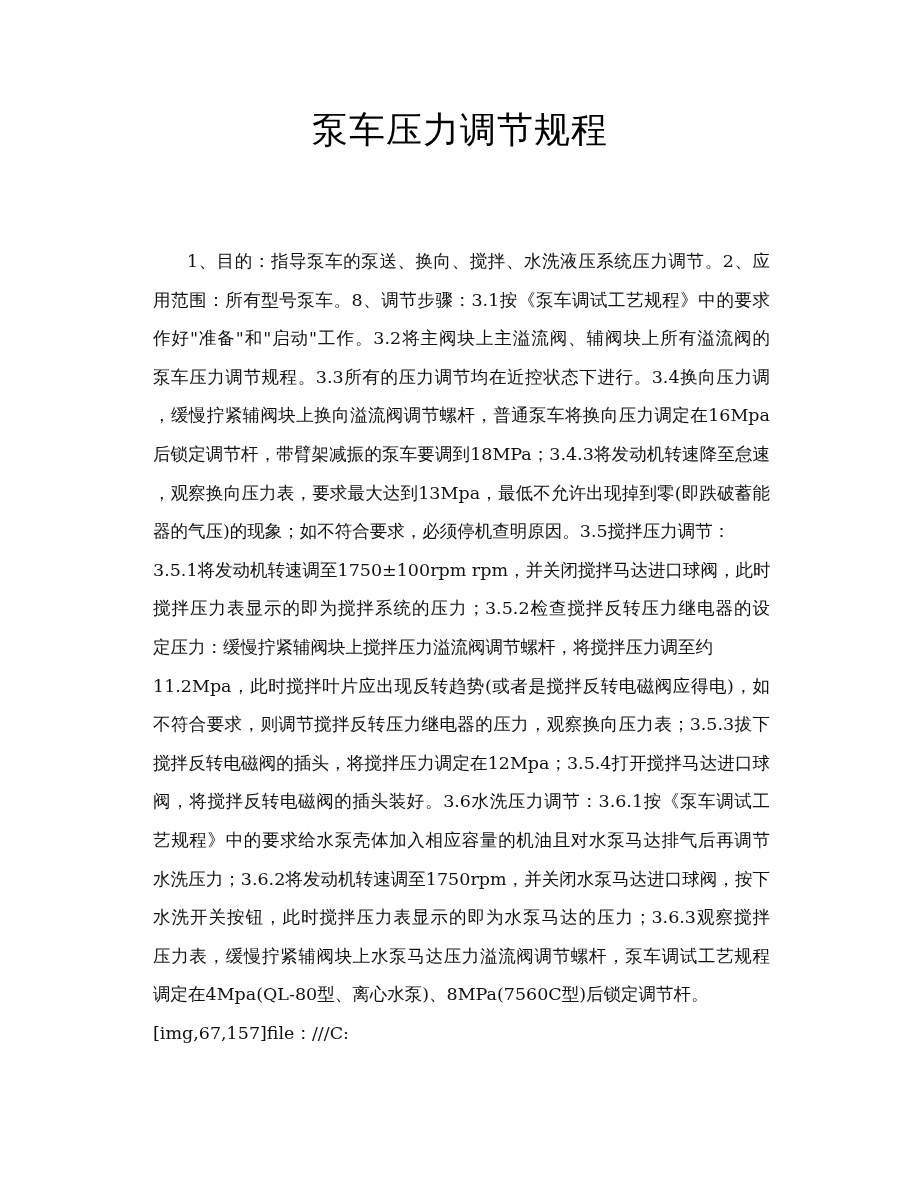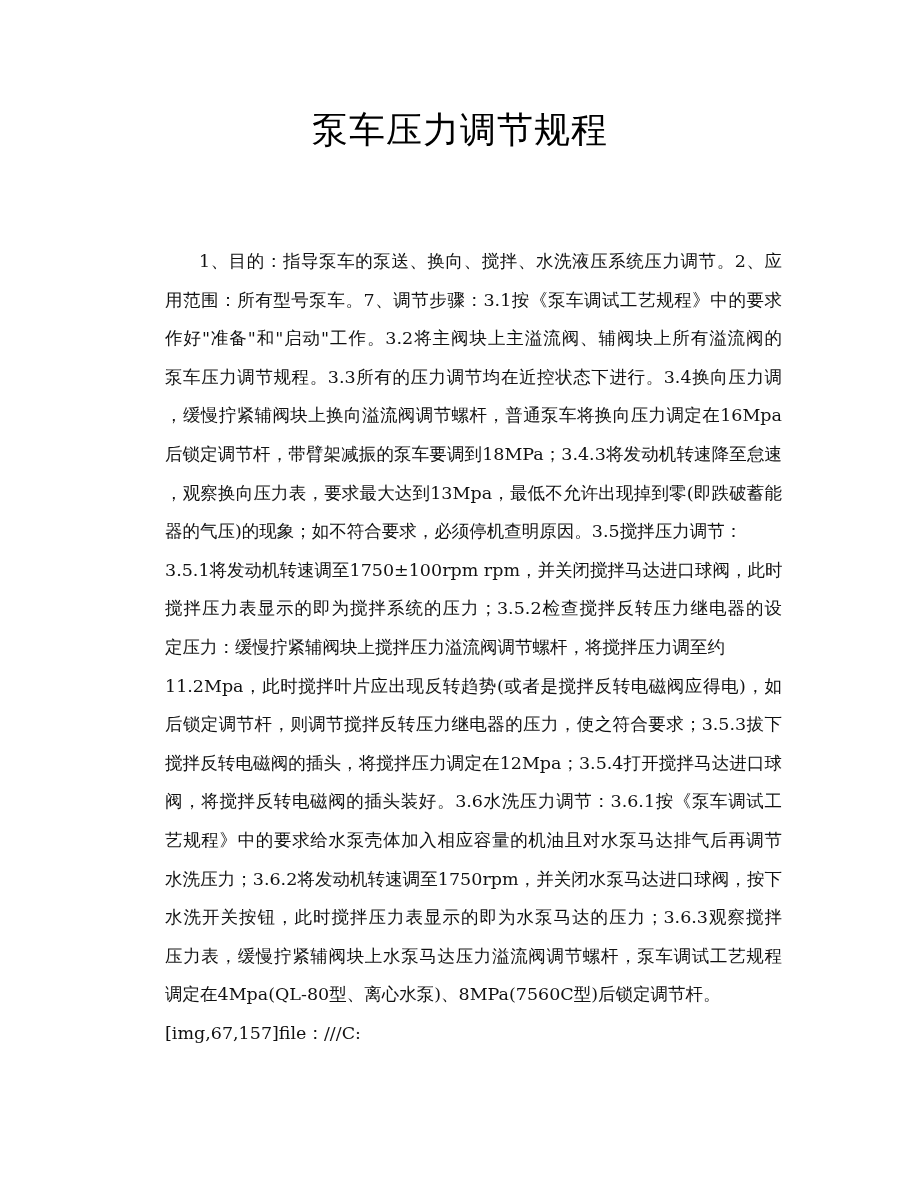--- a/index.html
+++ b/index.html
@@ -32,21 +32,21 @@
       font-size: 36px;
       line-height: 48px;
       letter-spacing: 1px;
       color: #000000;
       margin: 0;
       font-weight: normal;
     }
     .body-text {
       position: absolute;
       top: 242px;
-      left: 165px;
+      left: 153px;
       width: 617px;
     }
     .line {
       display: block;
       height: 38.6px;
       line-height: 38.6px;
       font-size: 17.5px;
       white-space: nowrap;
       text-align: justify;
       text-align-last: justify;
@@ -60,32 +60,32 @@
     }
   </style>
 </head>
 <body>
 
 <div class="page">
   <h1 class="title">泵车压力调节规程</h1>
 
   <div class="body-text">
     <span class="line indent">1、目的：指导泵车的泵送、换向、搅拌、水洗液压系统压力调节。2、应</span>
-    <span class="line">用范围：所有型号泵车。7、调节步骤：3.1按《泵车调试工艺规程》中的要求</span>
+    <span class="line">用范围：所有型号泵车。8、调节步骤：3.1按《泵车调试工艺规程》中的要求</span>
     <span class="line">作好"准备"和"启动"工作。3.2将主阀块上主溢流阀、辅阀块上所有溢流阀的</span>
     <span class="line">泵车压力调节规程。3.3所有的压力调节均在近控状态下进行。3.4换向压力调</span>
     <span class="line">，缓慢拧紧辅阀块上换向溢流阀调节螺杆，普通泵车将换向压力调定在16Mpa</span>
     <span class="line">后锁定调节杆，带臂架减振的泵车要调到18MPa；3.4.3将发动机转速降至怠速</span>
     <span class="line">，观察换向压力表，要求最大达到13Mpa，最低不允许出现掉到零(即跌破蓄能</span>
     <span class="line last">器的气压)的现象；如不符合要求，必须停机查明原因。3.5搅拌压力调节：</span>
     <span class="line">3.5.1将发动机转速调至1750±100rpm rpm，并关闭搅拌马达进口球阀，此时</span>
     <span class="line">搅拌压力表显示的即为搅拌系统的压力；3.5.2检查搅拌反转压力继电器的设</span>
     <span class="line last">定压力：缓慢拧紧辅阀块上搅拌压力溢流阀调节螺杆，将搅拌压力调至约</span>
     <span class="line">11.2Mpa，此时搅拌叶片应出现反转趋势(或者是搅拌反转电磁阀应得电)，如</span>
-    <span class="line">后锁定调节杆，则调节搅拌反转压力继电器的压力，使之符合要求；3.5.3拔下</span>
+    <span class="line">不符合要求，则调节搅拌反转压力继电器的压力，观察换向压力表；3.5.3拔下</span>
     <span class="line">搅拌反转电磁阀的插头，将搅拌压力调定在12Mpa；3.5.4打开搅拌马达进口球</span>
     <span class="line">阀，将搅拌反转电磁阀的插头装好。3.6水洗压力调节：3.6.1按《泵车调试工</span>
     <span class="line">艺规程》中的要求给水泵壳体加入相应容量的机油且对水泵马达排气后再调节</span>
     <span class="line">水洗压力；3.6.2将发动机转速调至1750rpm，并关闭水泵马达进口球阀，按下</span>
     <span class="line">水洗开关按钮，此时搅拌压力表显示的即为水泵马达的压力；3.6.3观察搅拌</span>
     <span class="line">压力表，缓慢拧紧辅阀块上水泵马达压力溢流阀调节螺杆，泵车调试工艺规程</span>
     <span class="line last">调定在4Mpa(QL-80型、离心水泵)、8MPa(7560C型)后锁定调节杆。</span>
     <span class="line last">[img,67,157]file：///C:</span>
   </div>
 </div>

